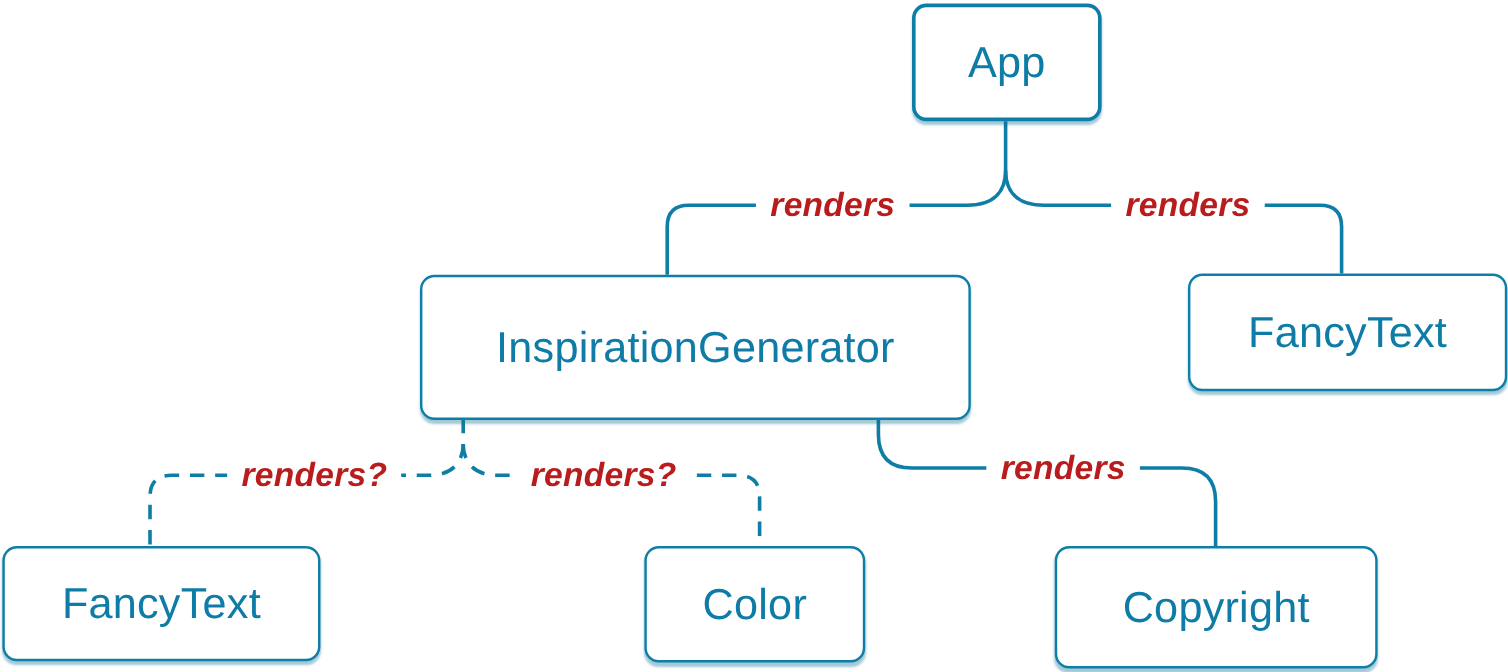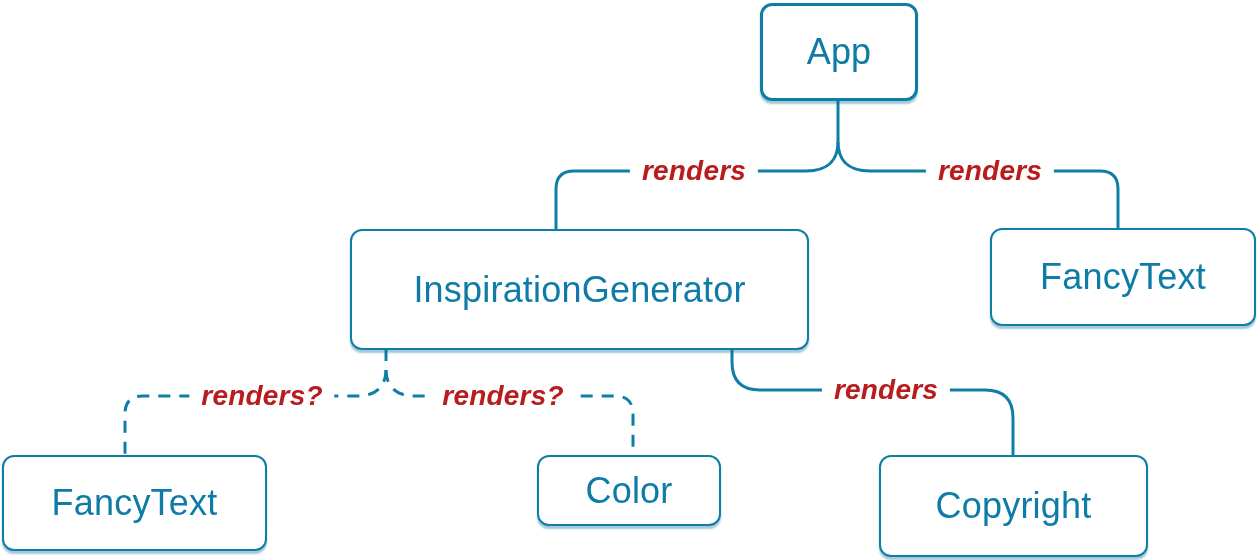--- a/index.html
+++ b/index.html
@@ -44,21 +44,21 @@
     color: #0e7ca6;
     font-size: 36px;
     letter-spacing: 0.2px;
     white-space: nowrap;
   }
   .node.thick { border-width: 3px; }
   #node-app                { left: 760px; top: 3px;   width: 158px; height: 98px; }
   #node-inspiration        { left: 334px; top: 229px; width: 459px; height: 121px; margin-left: 16px; }
   #node-fancytext-top      { left: 990px; top: 228px; width: 266px; height: 98px; }
   #node-fancytext-bottom   { left: 2px;   top: 455px; width: 265px; height: 96px; }
-  #node-color              { left: 537px; top: 455px; width: 184px; height: 71px; }
+  #node-color              { left: 537px; top: 455px; width: 184px; height: 97px; }
   #node-copyright          { left: 879px; top: 455px; width: 269px; height: 102px; }
 
   .edge-label {
     position: absolute;
     transform: translate(-50%, -50%);
     background: #ffffff;
     padding: 2px 12px;
     color: #b91c1c;
     font-size: 28px;
     font-weight: bold;

